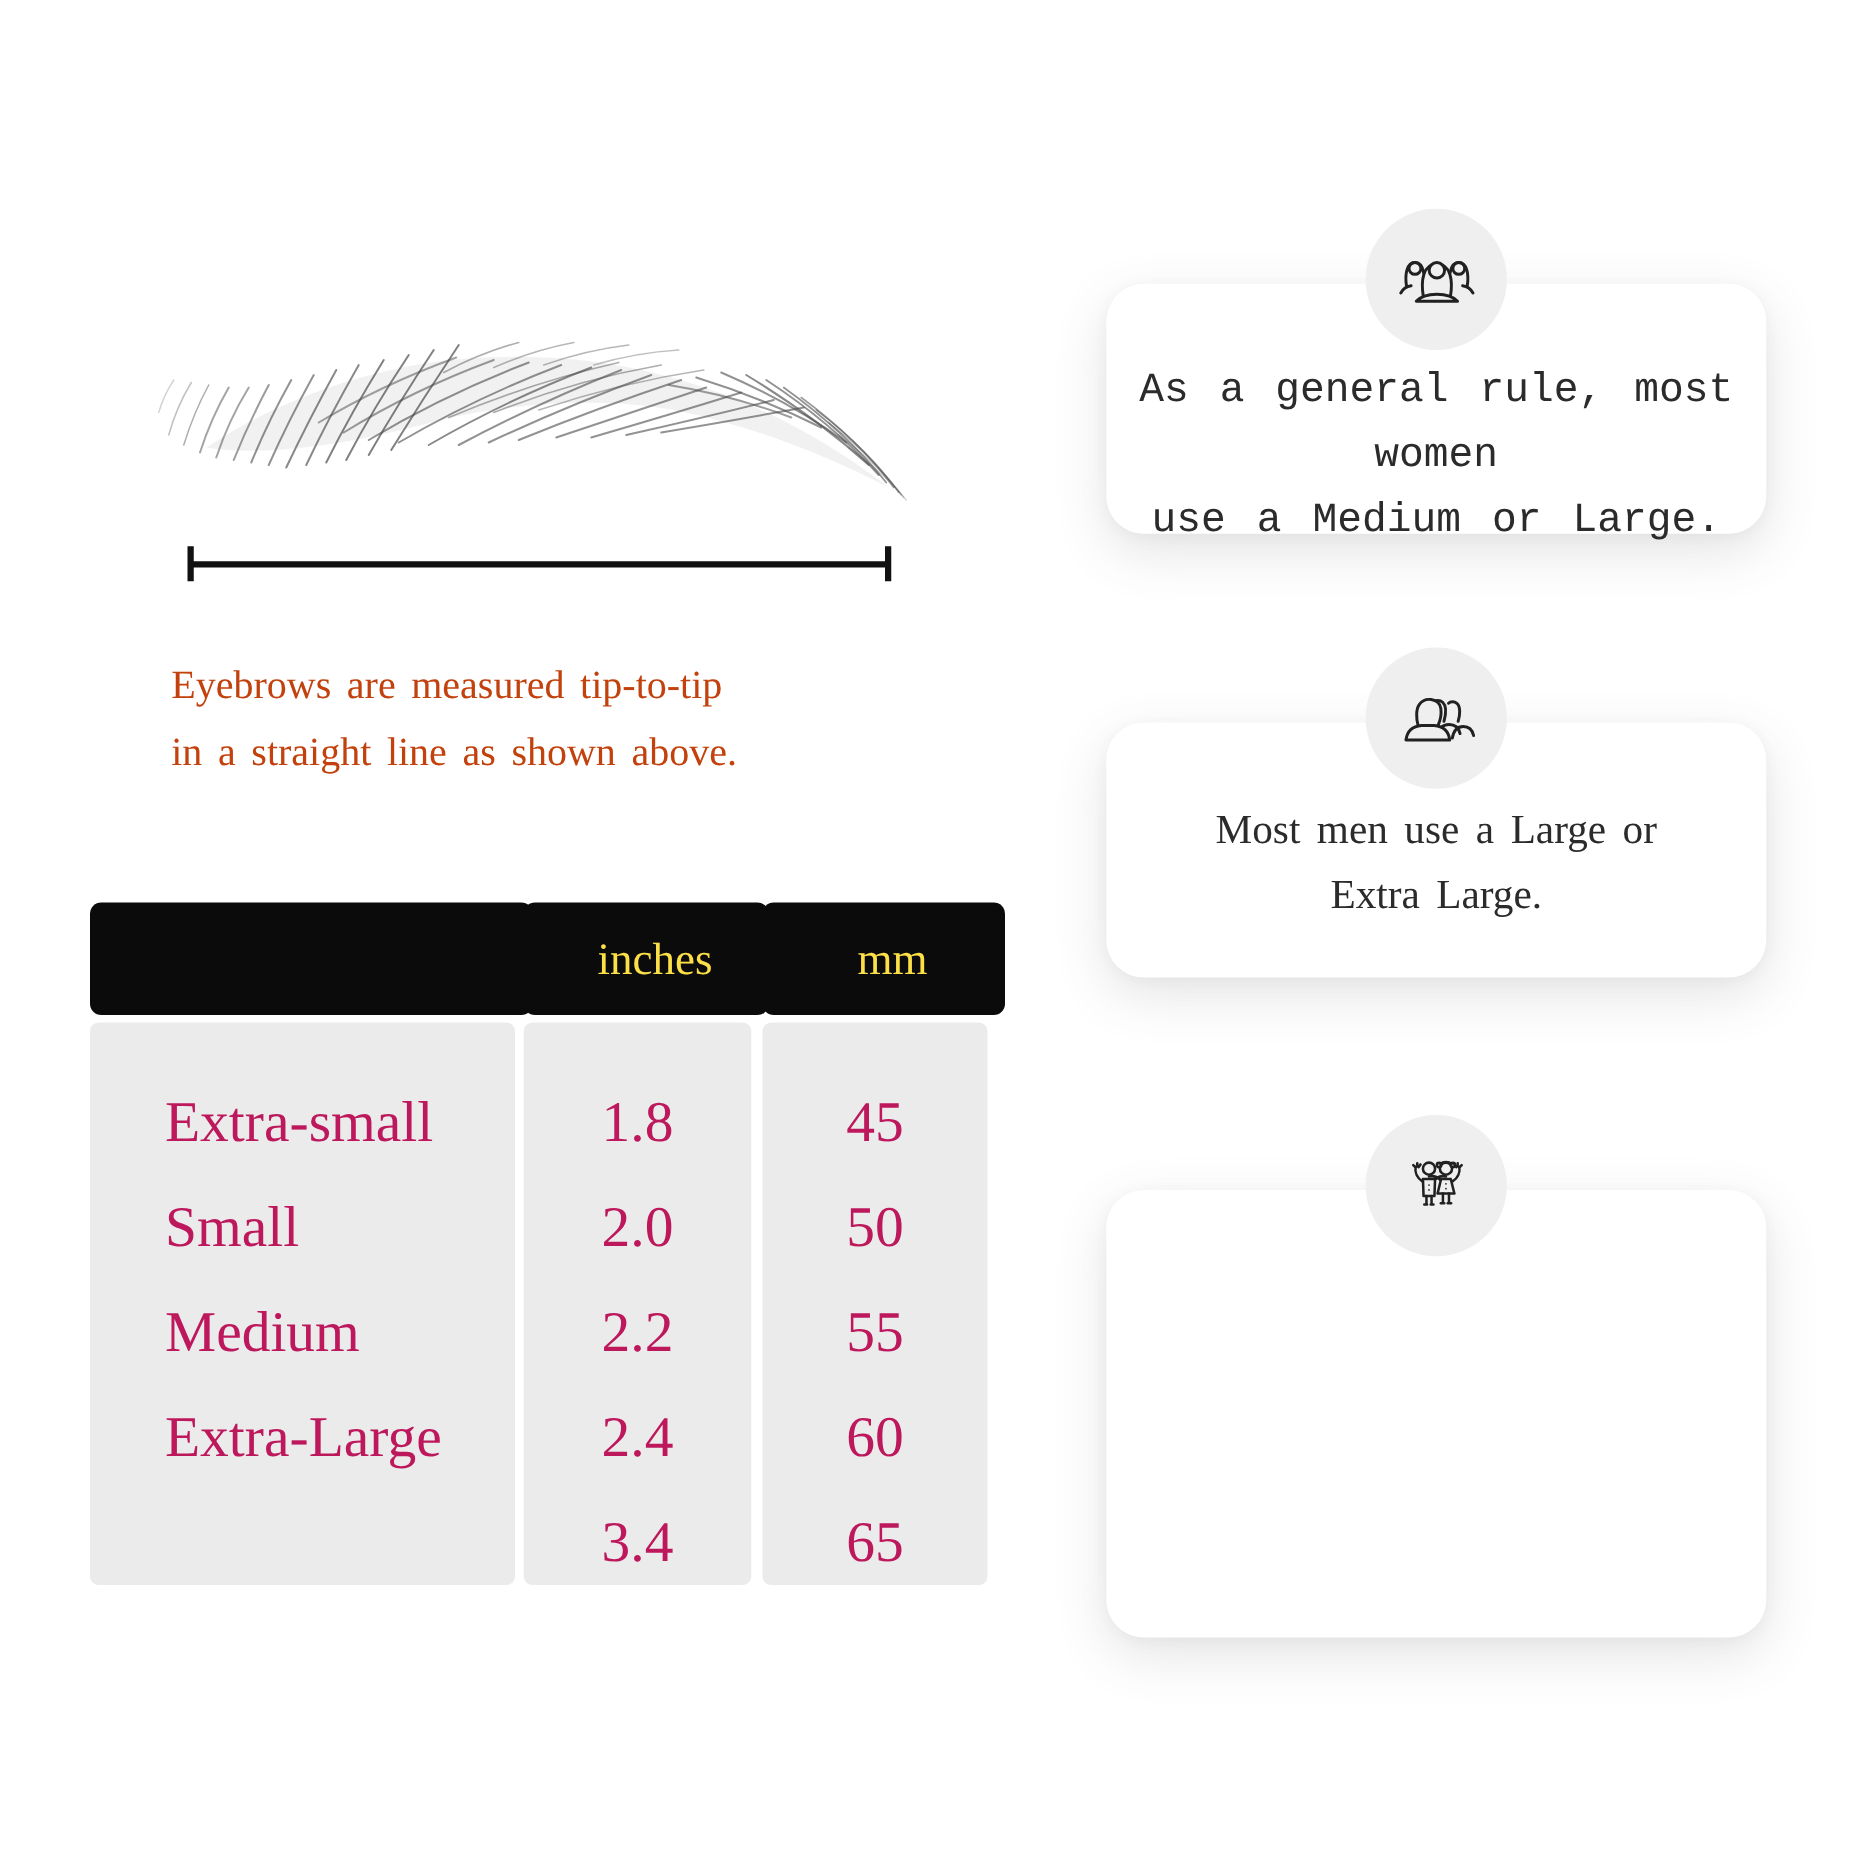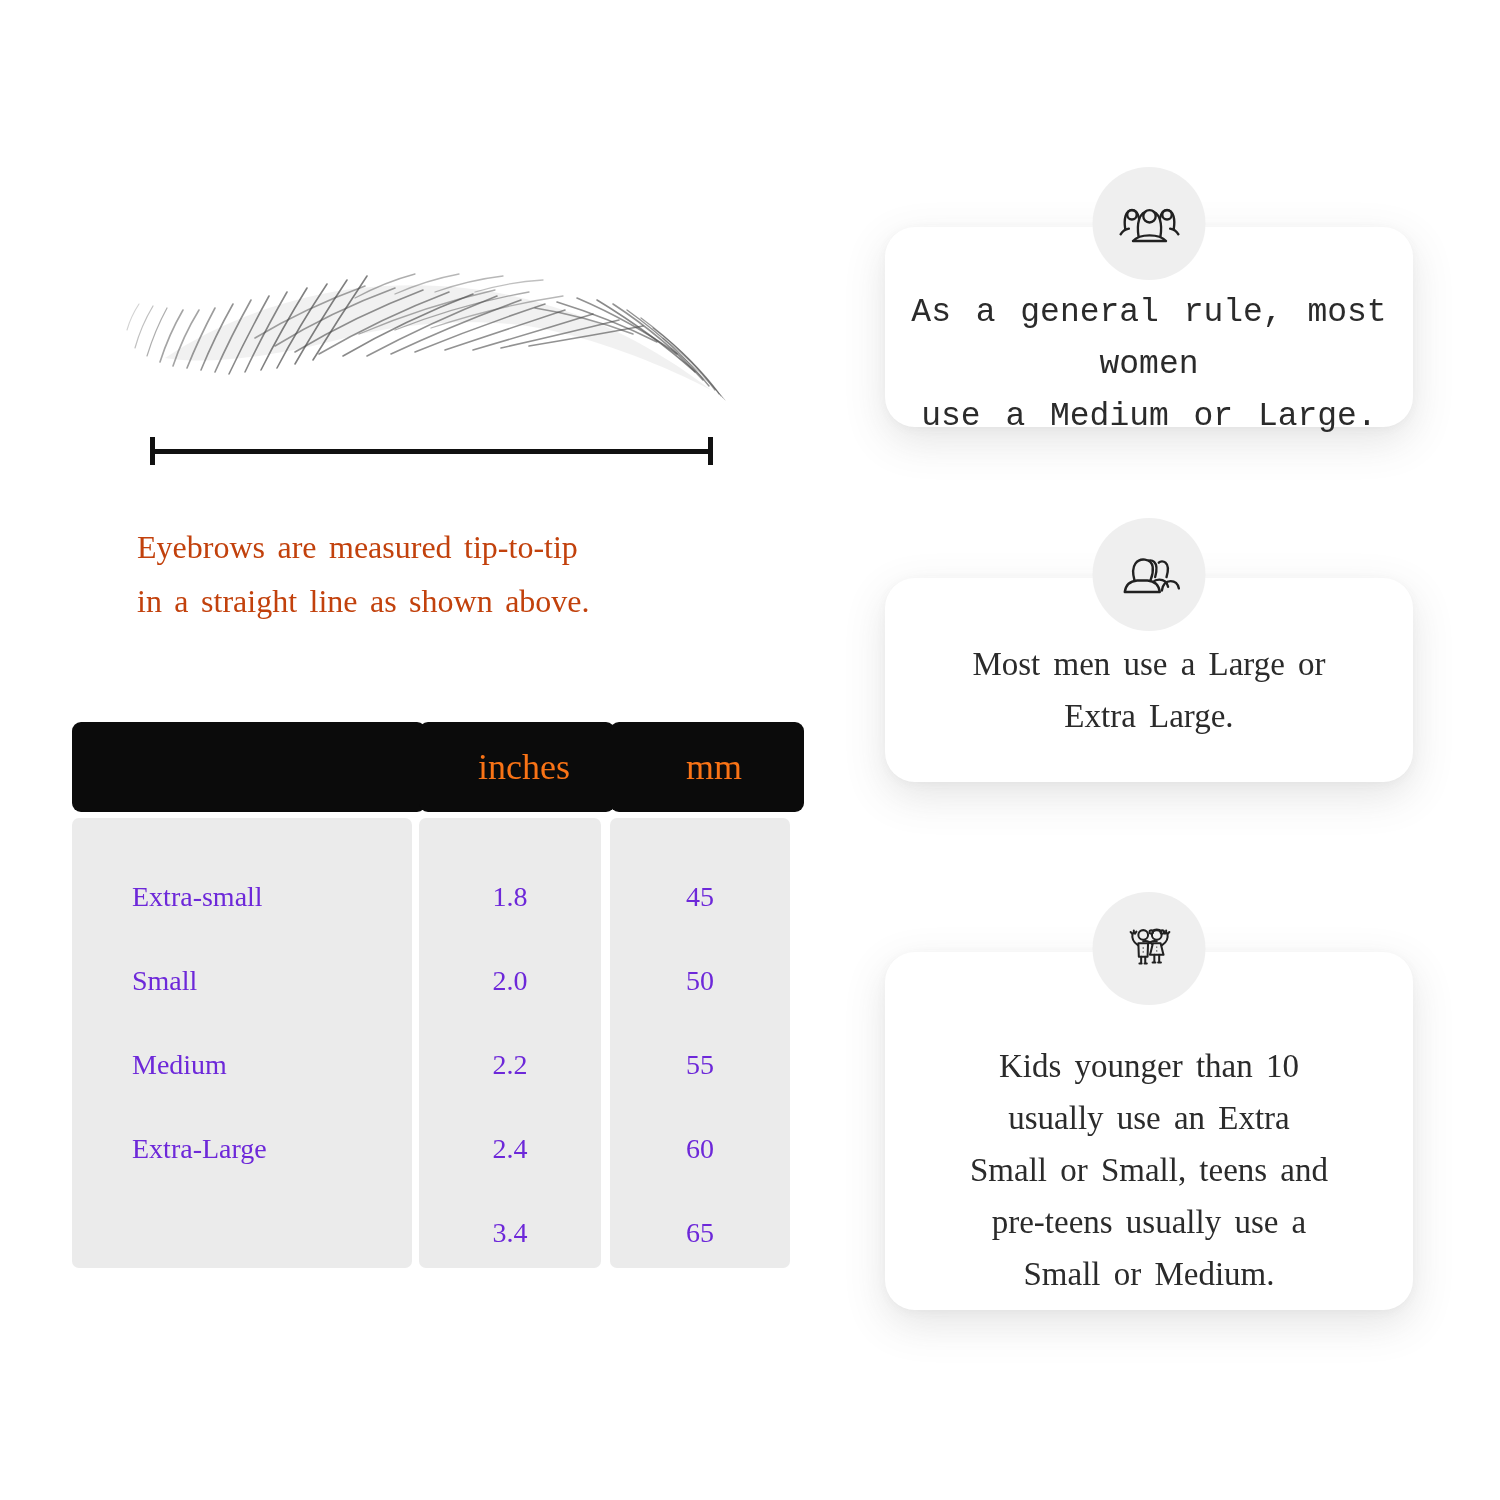--- a/index.html
+++ b/index.html
@@ -10,23 +10,23 @@
   
   .eyebrow-svg{position:absolute;left:105px;top:238px;width:660px;height:192px;}
   .measure-line{position:absolute;left:150px;top:437px;width:563px;height:28px;}
   .measure-line .bar{position:absolute;left:2px;right:2px;top:11.5px;height:5px;background:#111;}
   .measure-line .cap{position:absolute;top:0;width:5px;height:28px;background:#111;}
   .measure-line .cap.left{left:0;}
   .measure-line .cap.right{right:0;}
   .caption{position:absolute;left:137px;top:520px;font-size:32px;line-height:54px;
     color:#c2410c;word-spacing:.14em;}
   .tbl-head{position:absolute;top:722px;height:90px;background:#0b0b0b;border-radius:9px;
-    display:flex;align-items:center;justify-content:center;color:#f97316;font-size:36px;word-spacing:.1em;padding-left:14px;}
+    display:flex;align-items:center;justify-content:center;color:#fde047;font-size:36px;word-spacing:.1em;padding-left:14px;}
   .tbl-body{position:absolute;top:818px;height:450px;background:#ebebeb;border-radius:7px;
-    box-sizing:border-box;padding-top:37px;font-size:28px;color:#6d28d9;}
+    box-sizing:border-box;padding-top:37px;font-size:46px;color:#be185d;}
   .tbl-row{height:84px;display:flex;align-items:center;}
   .col1{left:72px;width:340px;}
   .col2{left:419px;width:182px;}
   .col3{left:610px;width:180px;}
   .lbl-cell{padding-left:60px;}
   .num-cell{justify-content:center;}
   
   .card{position:absolute;left:885px;width:528px;background:#ffffff;border-radius:30px;
     box-shadow:0 14px 42px rgba(90,90,90,.16),0 2px 10px rgba(90,90,90,.05);
     display:flex;justify-content:center;box-sizing:border-box;}
@@ -200,22 +200,15 @@
           <circle cx="45.2" cy="10.5" r="1.8"></circle>
           <path d="M 35,9.5 C 37,7.5 42,7.5 44,9.5"></path>
 
           <path d="M 35.5,22 L 43.5,22 C 44.5,26 45.5,30.5 46.5,34 L 32.5,34 C 33.5,30.5 34.5,26 35.5,22 Z" fill="#efefef"></path>
           <path d="M 37,34 L 37,42 M 42,34 L 42,42 M 35.2,42 L 38.1,42 M 40.9,42 L 43.8,42"></path>
           <circle cx="39.5" cy="26" r="0.7" fill="#212121" stroke="none"></circle>
           <circle cx="39.5" cy="30" r="0.7" fill="#212121" stroke="none"></circle>
         </g>
       </svg>
     </div>
-    <div class="card-text">
-      <div>Kids younger than 10</div>
-      <div>usually use an Extra</div>
-      <div>Small or Small, teens and</div>
-      <div>pre-teens usually use a</div>
-      <div>Small or Medium.</div>
-    </div>
   </div>
 
 </div>
 
 </body></html>

